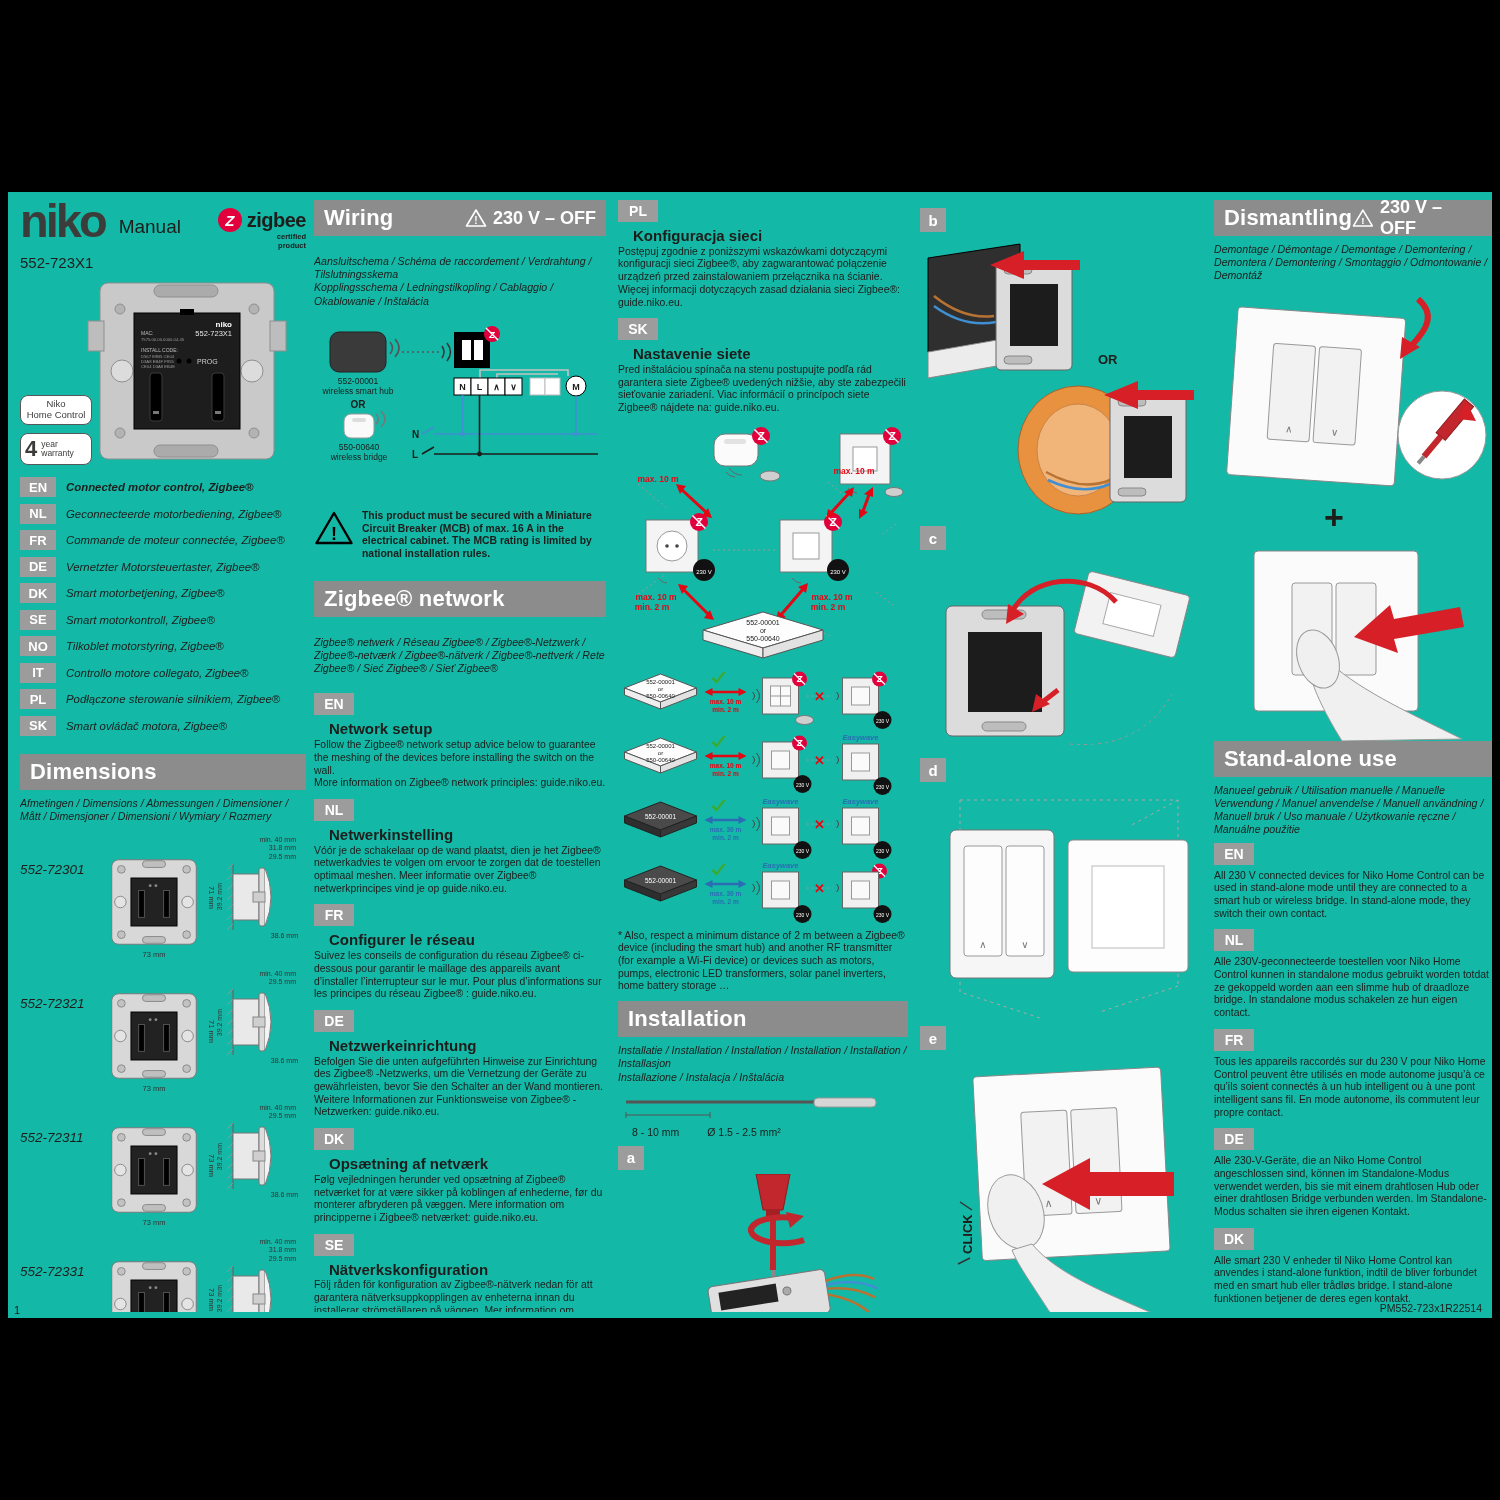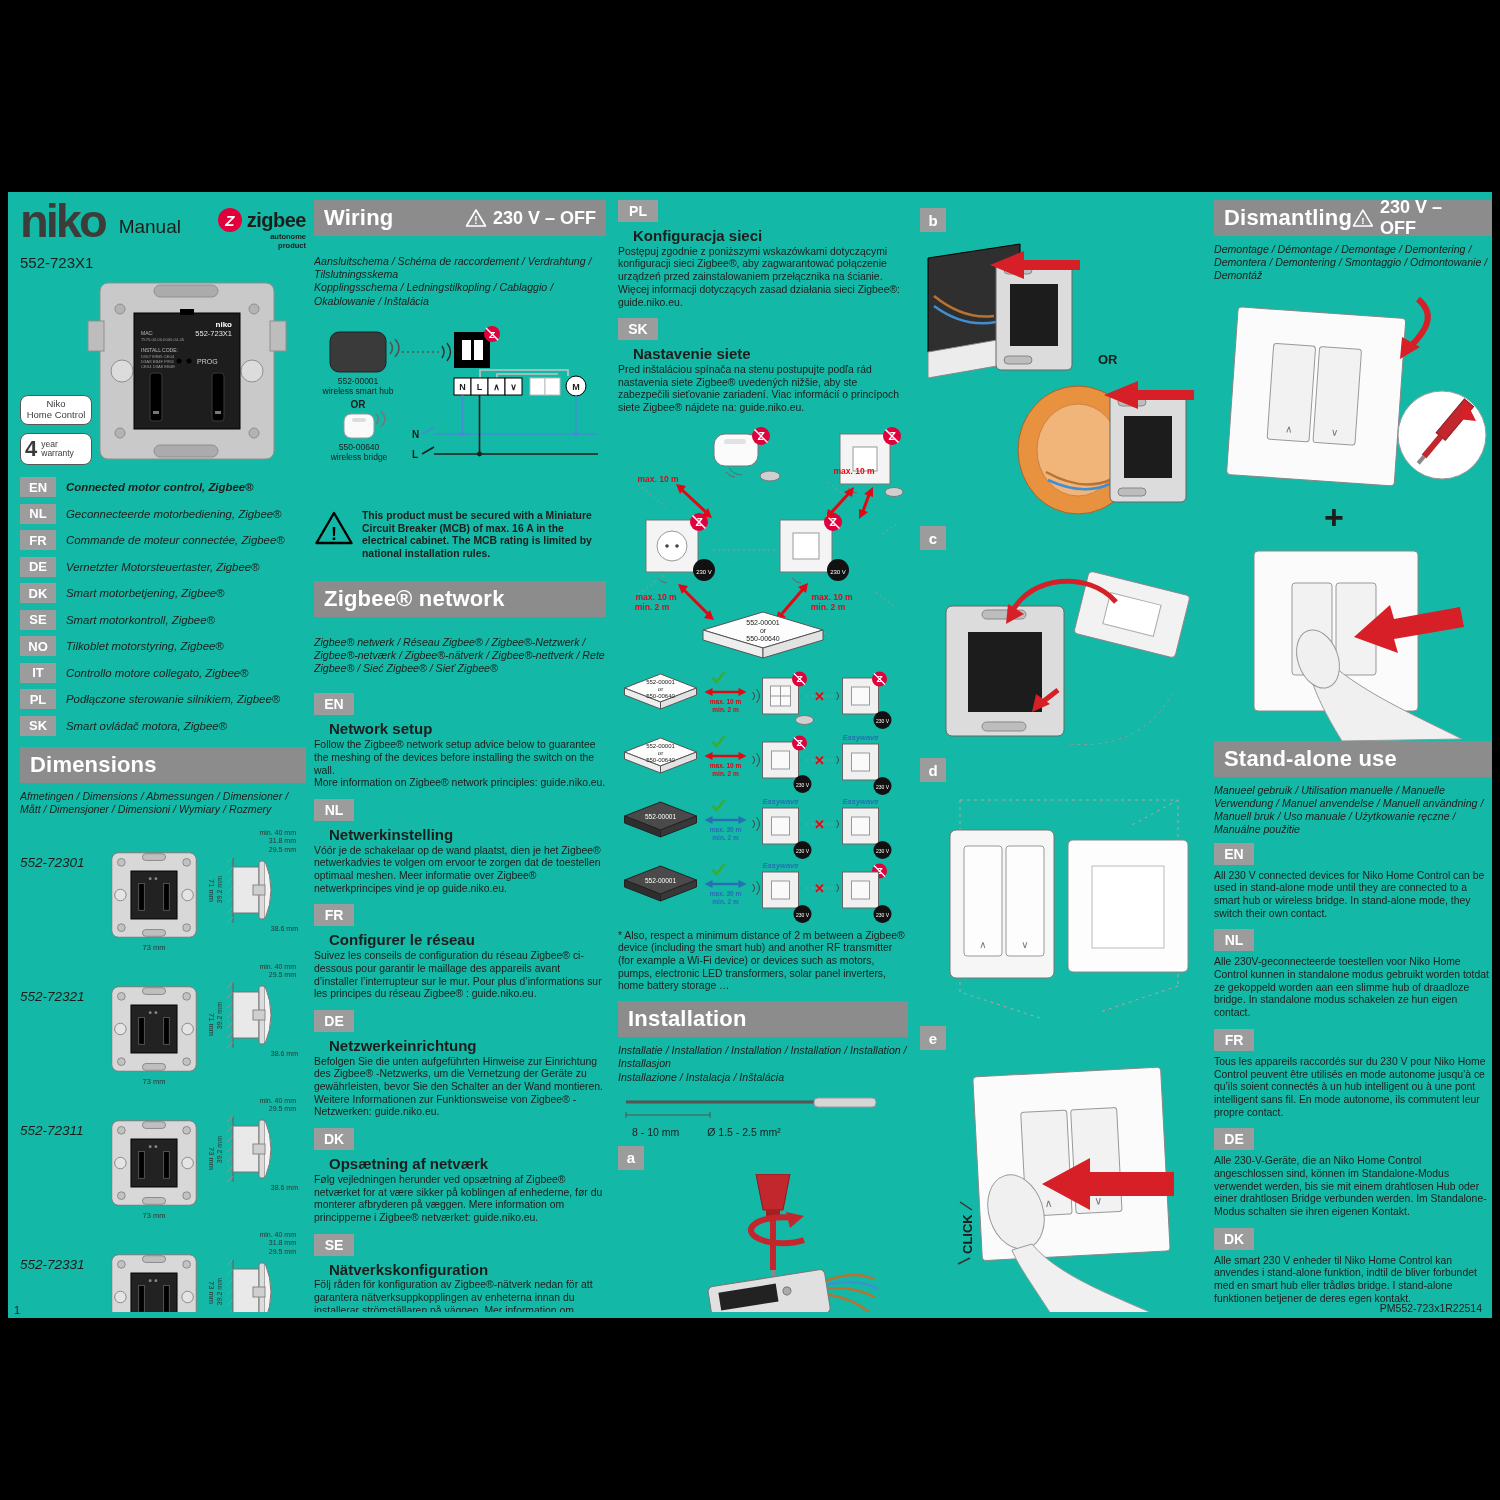--- a/index.html
+++ b/index.html
@@ -78,21 +78,21 @@
 
   <div class="col" id="col1">
     <div class="brand-row">
       <div class="niko-logo">niko</div>
       <div class="manual-label">Manual</div>
       <div class="zb-logo">
         <div class="zb-row">
           <span class="zb-circle">Z</span>
           <span class="zb-word">zigbee</span>
         </div>
-        <div class="zb-cert">autonome
+        <div class="zb-cert">certified
 product</div>
       </div>
     </div>
     <div class="prod-code">552-723X1</div>
 
     <div class="photo-wrap">
       <svg class="photo" viewBox="0 0 206 196">
         <rect x="16" y="10" width="174" height="176" rx="8" fill="#c9c9c9" stroke="#8f8f8f"></rect>
         <rect x="4" y="48" width="16" height="30" fill="#bdbdbd" stroke="#8f8f8f"></rect>
         <rect x="186" y="48" width="16" height="30" fill="#bdbdbd" stroke="#8f8f8f"></rect>
@@ -178,21 +178,21 @@
           <span class="intro-text">Podłączone sterowanie silnikiem, Zigbee®</span>
         </div>
 
         <div class="intro-row">
           <span class="lang-badge">SK</span>
           <span class="intro-text">Smart ovládač motora, Zigbee®</span>
         </div>
 
     </div>
 
-    <div class="sec-header" style="margin-top:5px">
+    <div class="sec-header" style="margin-top:12px">
       <span class="sec-title">Dimensions</span>
     </div>
     <div class="subtitle">Afmetingen / Dimensions / Abmessungen / Dimensioner / Mått / Dimensjoner / Dimensioni / Wymiary / Rozmery</div>
 
       <div class="dim-variant">
         <div class="dim-code">552-72301</div>
         <div class="dim-front">
           <svg class="front-svg" viewBox="0 0 100 100">
             <rect x="6" y="6" width="88" height="88" rx="7" fill="#d8d8d8" stroke="#777"></rect>
             <rect x="38" y="7" width="24" height="7" rx="3.5" fill="#bfbfbf" stroke="#888"></rect>
@@ -474,21 +474,21 @@
 
   <div class="col" id="col3">
     <div class="lang-sec">
           <div class="lang-badge">PL</div>
           <div class="lang-head">Konfiguracja sieci</div>
           <div class="lang-text">Postępuj zgodnie z poniższymi wskazówkami dotyczącymi konfiguracji sieci Zigbee®, aby zagwarantować połączenie urządzeń przed zainstalowaniem przełącznika na ścianie. Więcej informacji dotyczących zasad działania sieci Zigbee®: guide.niko.eu.</div>
         </div>
     <div class="lang-sec">
           <div class="lang-badge">SK</div>
           <div class="lang-head">Nastavenie siete</div>
-          <div class="lang-text">Pred inštaláciou spínača na stenu postupujte podľa rád nastavenia siete Zigbee® uvedených nižšie, aby ste zabezpečili sieťovanie zariadení. Viac informácií o princípoch siete Zigbee® nájdete na: guide.niko.eu.</div>
+          <div class="lang-text">Pred inštaláciou spínača na stenu postupujte podľa rád garantera siete Zigbee® uvedených nižšie, aby ste zabezpečili sieťovanie zariadení. Viac informácií o princípoch siete Zigbee® nájdete na: guide.niko.eu.</div>
         </div>
 
     <svg class="diagram" width="290" height="244" viewBox="0 0 290 244">
       <g stroke="#999" stroke-dasharray="2 3">
         <path d="M20 60 L50 85 M20 170 L48 150 M95 126 H158 M210 58 L232 76 M278 100 L262 112 M258 168 L276 182 M112 200 L90 212 M188 200 L212 212"></path>
       </g>
       <rect x="96" y="10" width="44" height="32" rx="11" fill="#fbfbfb" stroke="#777"></rect>
       <rect x="106" y="15" width="22" height="5" rx="2.5" fill="#e2e2e2"></rect>
       <path d="M108 48 q4 5 9 5 M111 44 q5 7 13 7" stroke="#666" fill="none"></path>
       <g>

